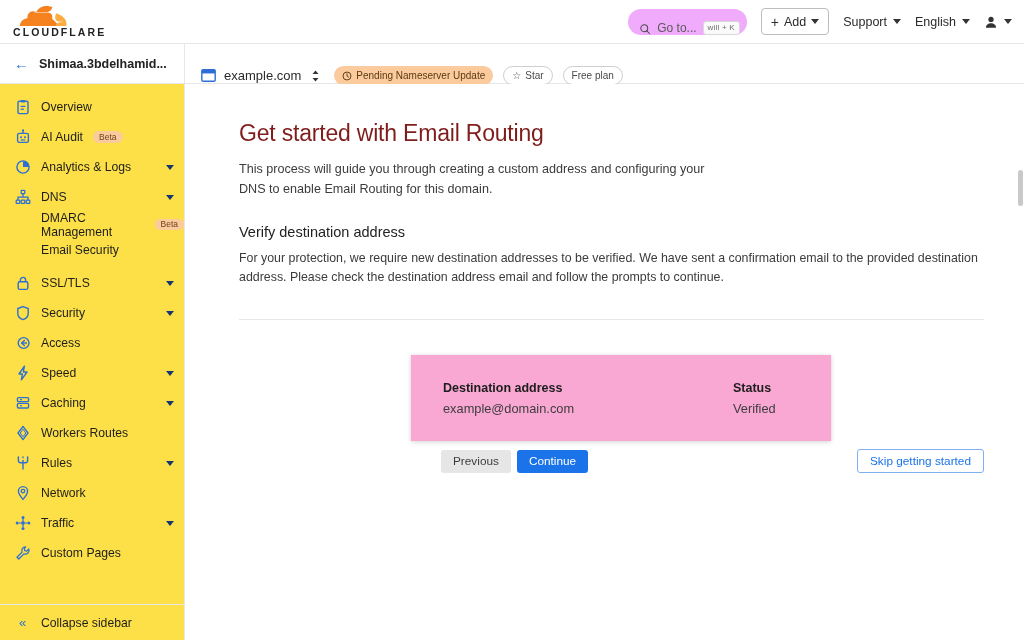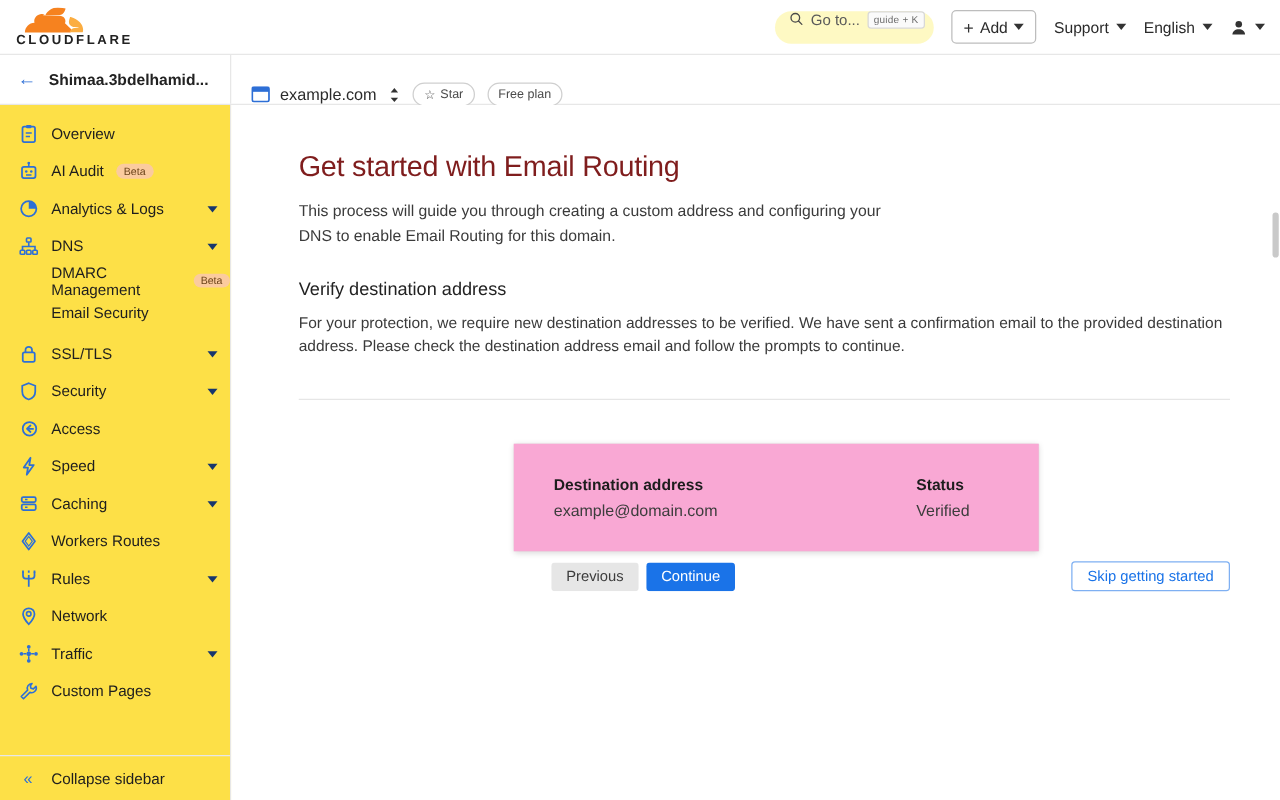--- a/index.html
+++ b/index.html
@@ -22,22 +22,22 @@
   }
   .logo { display: flex; flex-direction: column; align-items: flex-start; gap: 1px; padding-left: 2px; }
   .logo-mark { width: 58px; height: 20px; display: block; }
   .logo-word {
     font-size: 10.5px; font-weight: bold; letter-spacing: 2.1px;
     color: #222; line-height: 10px; margin-left: 1px;
   }
   .topbar-right { margin-left: auto; display: flex; align-items: center; gap: 14px; }
 
   .search-pill {
-    display: flex; align-items: flex-start; gap: 6px;
-    background: #fef9c3; border-radius: 16px;
+    display: flex; align-items: flex-end; gap: 6px;
+    background: #f0abfc; border-radius: 16px;
     height: 26px; padding: 0 7px 0 11px; min-width: 110px;
   }
   .search-pill .txt { font-size: 12px; color: #5a5a5a; }
   .kbd {
     font-size: 8px; color: #6d6d6d; background: #fafafa;
     border: 1px solid #d8d8d8; border-radius: 3px;
     padding: 2px 4px; line-height: 1; letter-spacing: .2px;
   }
 
   .add-btn {
@@ -175,21 +175,21 @@
     </div>
 
     <div class="topbar-right">
 
       <div class="search-pill">
         <svg viewBox="0 0 16 16" width="12" height="12">
           <circle cx="7" cy="7" r="4.6" fill="none" stroke="#4a4a4a" stroke-width="1.4"></circle>
           <line x1="10.4" y1="10.4" x2="14" y2="14" stroke="#4a4a4a" stroke-width="1.4" stroke-linecap="round"></line>
         </svg>
         <span class="txt">Go to...</span>
-        <span class="kbd">guide + K</span>
+        <span class="kbd">will + K</span>
       </div>
 
       <div class="add-btn">
         <span style="font-size:14px;line-height:1;color:#333;">+</span>
         <span>Add</span>
         <span class="caret"></span>
       </div>
 
       <div class="nav-menu">
         <span>Support</span>
@@ -223,20 +223,27 @@
           <rect x="0.8" y="0.8" width="14.4" height="12.4" rx="1.4" fill="none" stroke="#2d6fd6" stroke-width="1.5"></rect>
           <rect x="0.8" y="0.8" width="14.4" height="4" fill="#2d6fd6"></rect>
         </svg>
         <span class="zone-name">example.com</span>
       </div>
       <span class="updown">
         <svg viewBox="0 0 10 16" width="9" height="14">
           <path d="M5 1.6 1.6 5.6h6.8z" fill="#333"></path>
           <path d="M5 14.4 1.6 10.4h6.8z" fill="#333"></path>
         </svg>
+      </span>
+      <span class="pill pill-pending">
+        <svg viewBox="0 0 14 14" width="10" height="10">
+          <circle cx="7" cy="7" r="5.6" fill="none" stroke="#5a3a12" stroke-width="1.3"></circle>
+          <path d="M7 3.9V7l2.2 1.5" fill="none" stroke="#5a3a12" stroke-width="1.3" stroke-linecap="round"></path>
+        </svg>
+        <span>Pending Nameserver Update</span>
       </span>
       <span class="pill pill-outline">
         <span style="font-size:10px;">☆</span>
         <span>Star</span>
       </span>
       <span class="pill pill-outline">
         <span>Free plan</span>
       </span>
     </div>
   </div>

